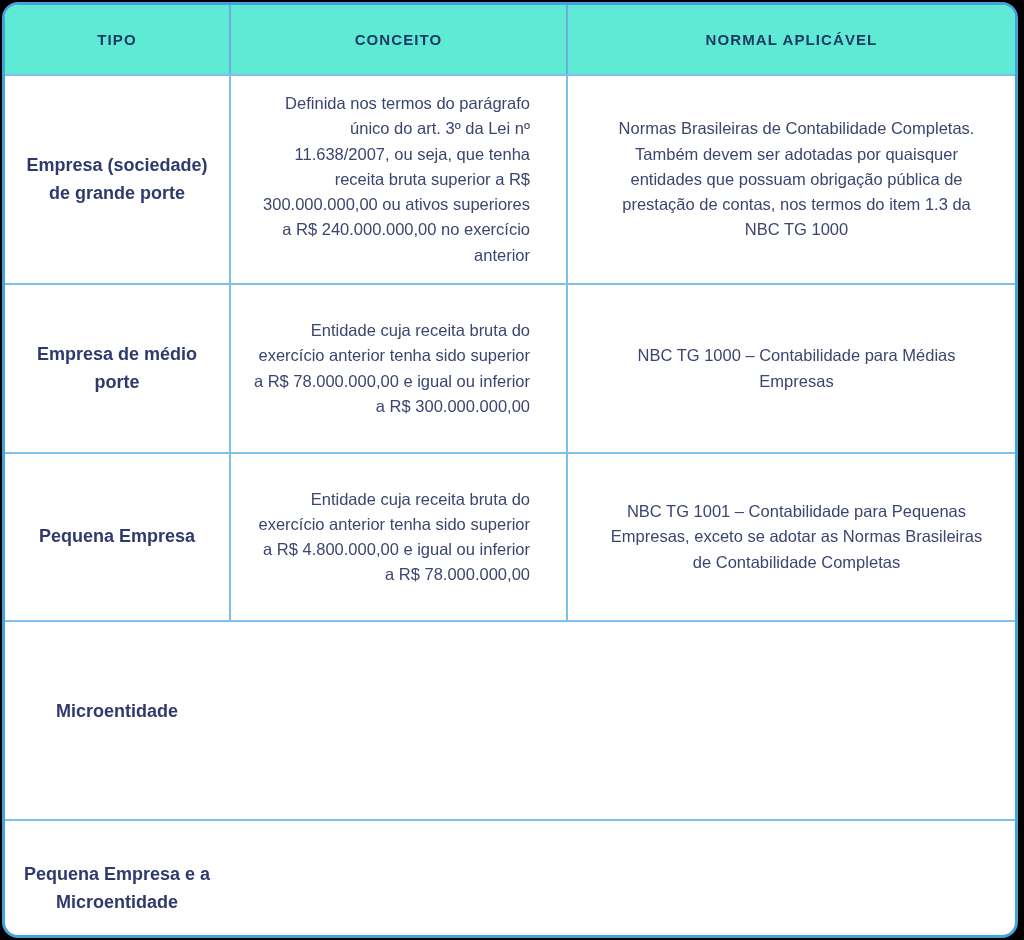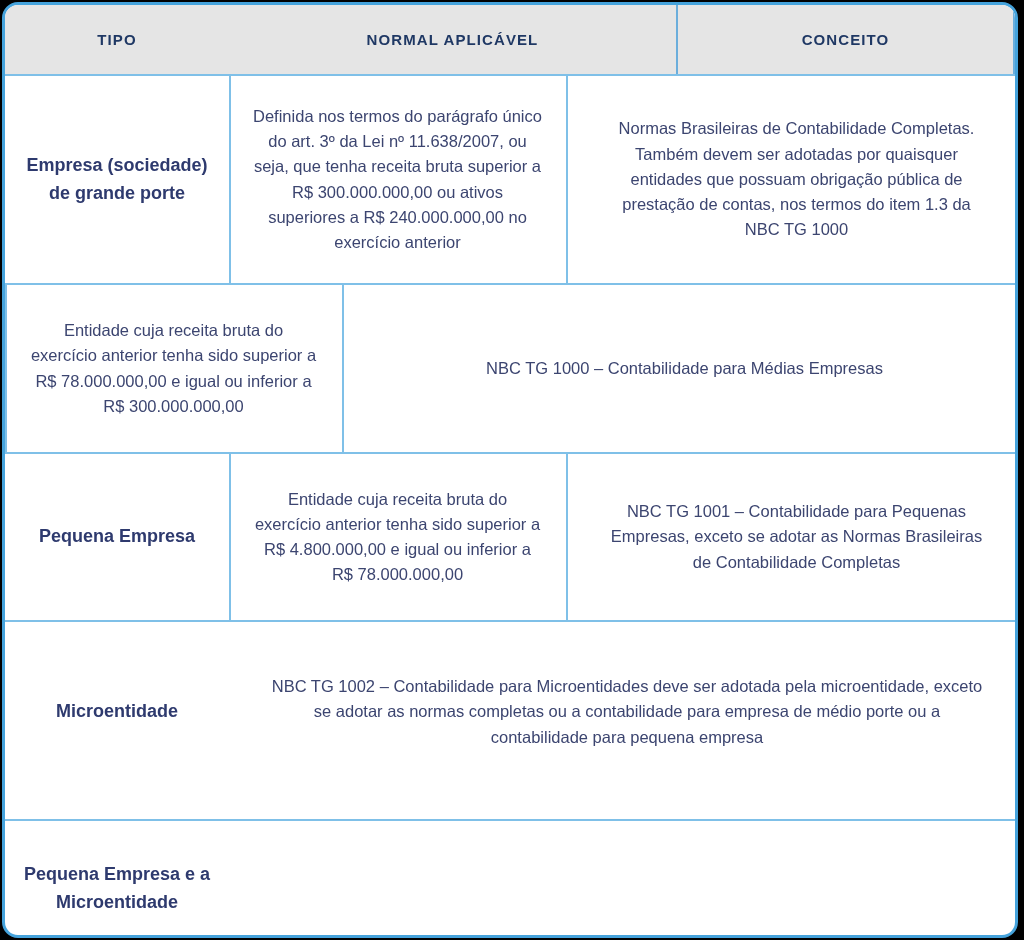--- a/index.html
+++ b/index.html
@@ -30,21 +30,21 @@
   }
 
   .row {
     display: flex;
     width: 100%;
     flex: 0 0 auto;
   }
 
   .row.header-row {
     height: 69px;
-    background: #e5e5e5;
+    background: #5eead4;
   }
 
   .row.body-row {
     border-top: 2px solid #7FC0E8;
   }
 
   .row.body-row.r1 { height: 209px; }
   .row.body-row.r2 { height: 169px; }
   .row.body-row.r3 { height: 168px; }
   .row.body-row.r4 { height: 182px; }
@@ -86,55 +86,58 @@
   }
 
   .body-row .cell.c2,
   .body-row .cell.c3 {
     font-size: 16.5px;
     font-weight: normal;
     color: #3C4570;
     line-height: 1.53;
   }
 
-  .body-row .cell.c2 { padding-left: 22px; padding-right: 24px; }
+  .body-row .cell.c2 { padding-left: 22px; padding-right: 36px; text-align: right; }
   .body-row .cell.c3 { padding-left: 36px; padding-right: 26px; }
 
   .cell span { display: block; }
 </style>
 </head>
 <body>
 
 <div id="table-wrap">
 
   <div class="row header-row">
     <div class="cell c1">
       <span>TIPO</span>
     </div>
+    <div class="cell c2">
+      <span>CONCEITO</span>
+    </div>
     <div class="cell c3">
       <span>NORMAL APLICÁVEL</span>
-    </div>
-    <div class="cell c2">
-      <span>CONCEITO</span>
     </div>
   </div>
 
   <div class="row body-row r1">
     <div class="cell c1">
       <span>Empresa (sociedade) de grande porte</span>
     </div>
     <div class="cell c2">
       <span>Definida nos termos do parágrafo único do art. 3º da Lei nº 11.638/2007, ou seja, que tenha receita bruta superior a R$ 300.000.000,00 ou ativos superiores a R$ 240.000.000,00 no exercício anterior</span>
     </div>
     <div class="cell c3">
       <span>Normas Brasileiras de Contabilidade Completas. Também devem ser adotadas por quaisquer entidades que possuam obrigação pública de prestação de contas, nos termos do item 1.3 da NBC TG 1000</span>
     </div>
   </div>
 
   <div class="row body-row r2">
+    <div class="cell c1">
+      <span>Empresa de médio porte</span>
+    </div>
     <div class="cell c2">
       <span>Entidade cuja receita bruta do exercício anterior tenha sido superior a R$ 78.000.000,00 e igual ou inferior a R$ 300.000.000,00</span>
     </div>
     <div class="cell c3">
       <span>NBC TG 1000 – Contabilidade para Médias Empresas</span>
     </div>
   </div>
 
   <div class="row body-row r3">
     <div class="cell c1">
@@ -145,23 +148,20 @@
     </div>
     <div class="cell c3">
       <span>NBC TG 1001 – Contabilidade para Pequenas Empresas, exceto se adotar as Normas Brasileiras de Contabilidade Completas</span>
     </div>
   </div>
 
   <div class="row body-row r4">
     <div class="cell c1">
       <span>Microentidade</span>
     </div>
-    <div class="cell c3">
-      <span>NBC TG 1002 – Contabilidade para Microentidades deve ser adotada pela microentidade, exceto se adotar as normas completas ou a contabilidade para empresa de médio porte ou a contabilidade para pequena empresa</span>
-    </div>
   </div>
 
   <div class="row body-row r5">
     <div class="cell c1">
       <span>Pequena Empresa e a Microentidade</span>
     </div>
   </div>
 
 </div>
 

